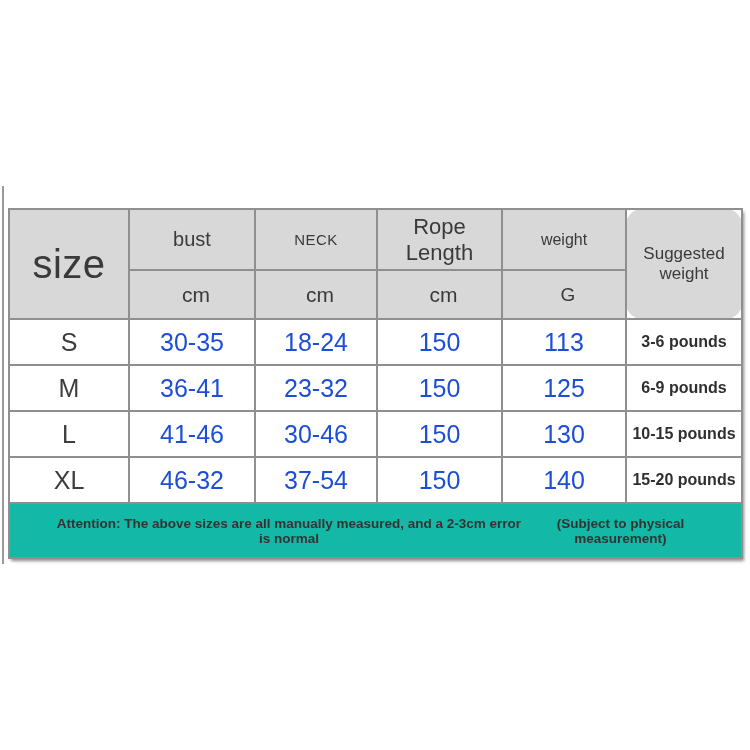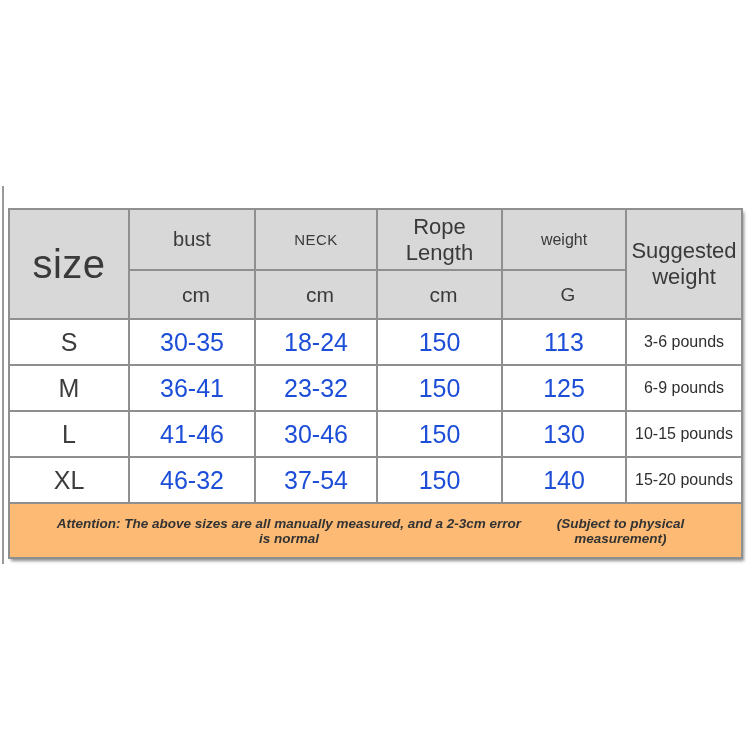--- a/index.html
+++ b/index.html
@@ -37,34 +37,34 @@
     overflow: hidden;
   }
   .size-table thead th {
     background: #d8d8d8;
     font-weight: 400;
     color: #3a3a3a;
   }
   tr.head-top th { height: 59px; }
   tr.head-unit th { height: 47px; padding-left: 8px; }
   tbody tr td { height: 44px; background: #ffffff; }
-  tfoot td { height: 53px; background: #fdba74; font-style: italic; }
+  tfoot td { height: 53px; background: #14b8a6; }
 
   .size-head   { font-size: 40px; font-weight: 500; color: #2e2e2e; letter-spacing: 0.5px; }
   .c-bust      { font-size: 20px; }
   .c-neck      { font-size: 15px; letter-spacing: 0.5px; }
   .c-rope      { font-size: 22px; }
   .c-weight    { font-size: 16px; }
   .unit-head   { font-size: 21px; font-weight: 700; color: #333333; }
   .unit-g      { font-size: 19px; }
-  .sugg-head   { font-size: 22px; }
+  .sugg-head   { font-size: 17px; border-radius: 16px; }
 
   .cell-size   { font-size: 25px; color: #3d3d3d; }
   .cell-num    { font-size: 25px; color: #1d4ed8; }
-  .cell-sugg   { font-size: 16px; font-weight: 400; color: #2f2f2f; }
+  .cell-sugg   { font-size: 16px; font-weight: 700; color: #2f2f2f; }
 
   .foot-wrap {
     display: flex;
     align-items: center;
     justify-content: space-between;
     padding: 0 22px 0 46px;
     height: 100%;
     font-size: 13.5px;
     font-weight: 600;
     color: #333333;

